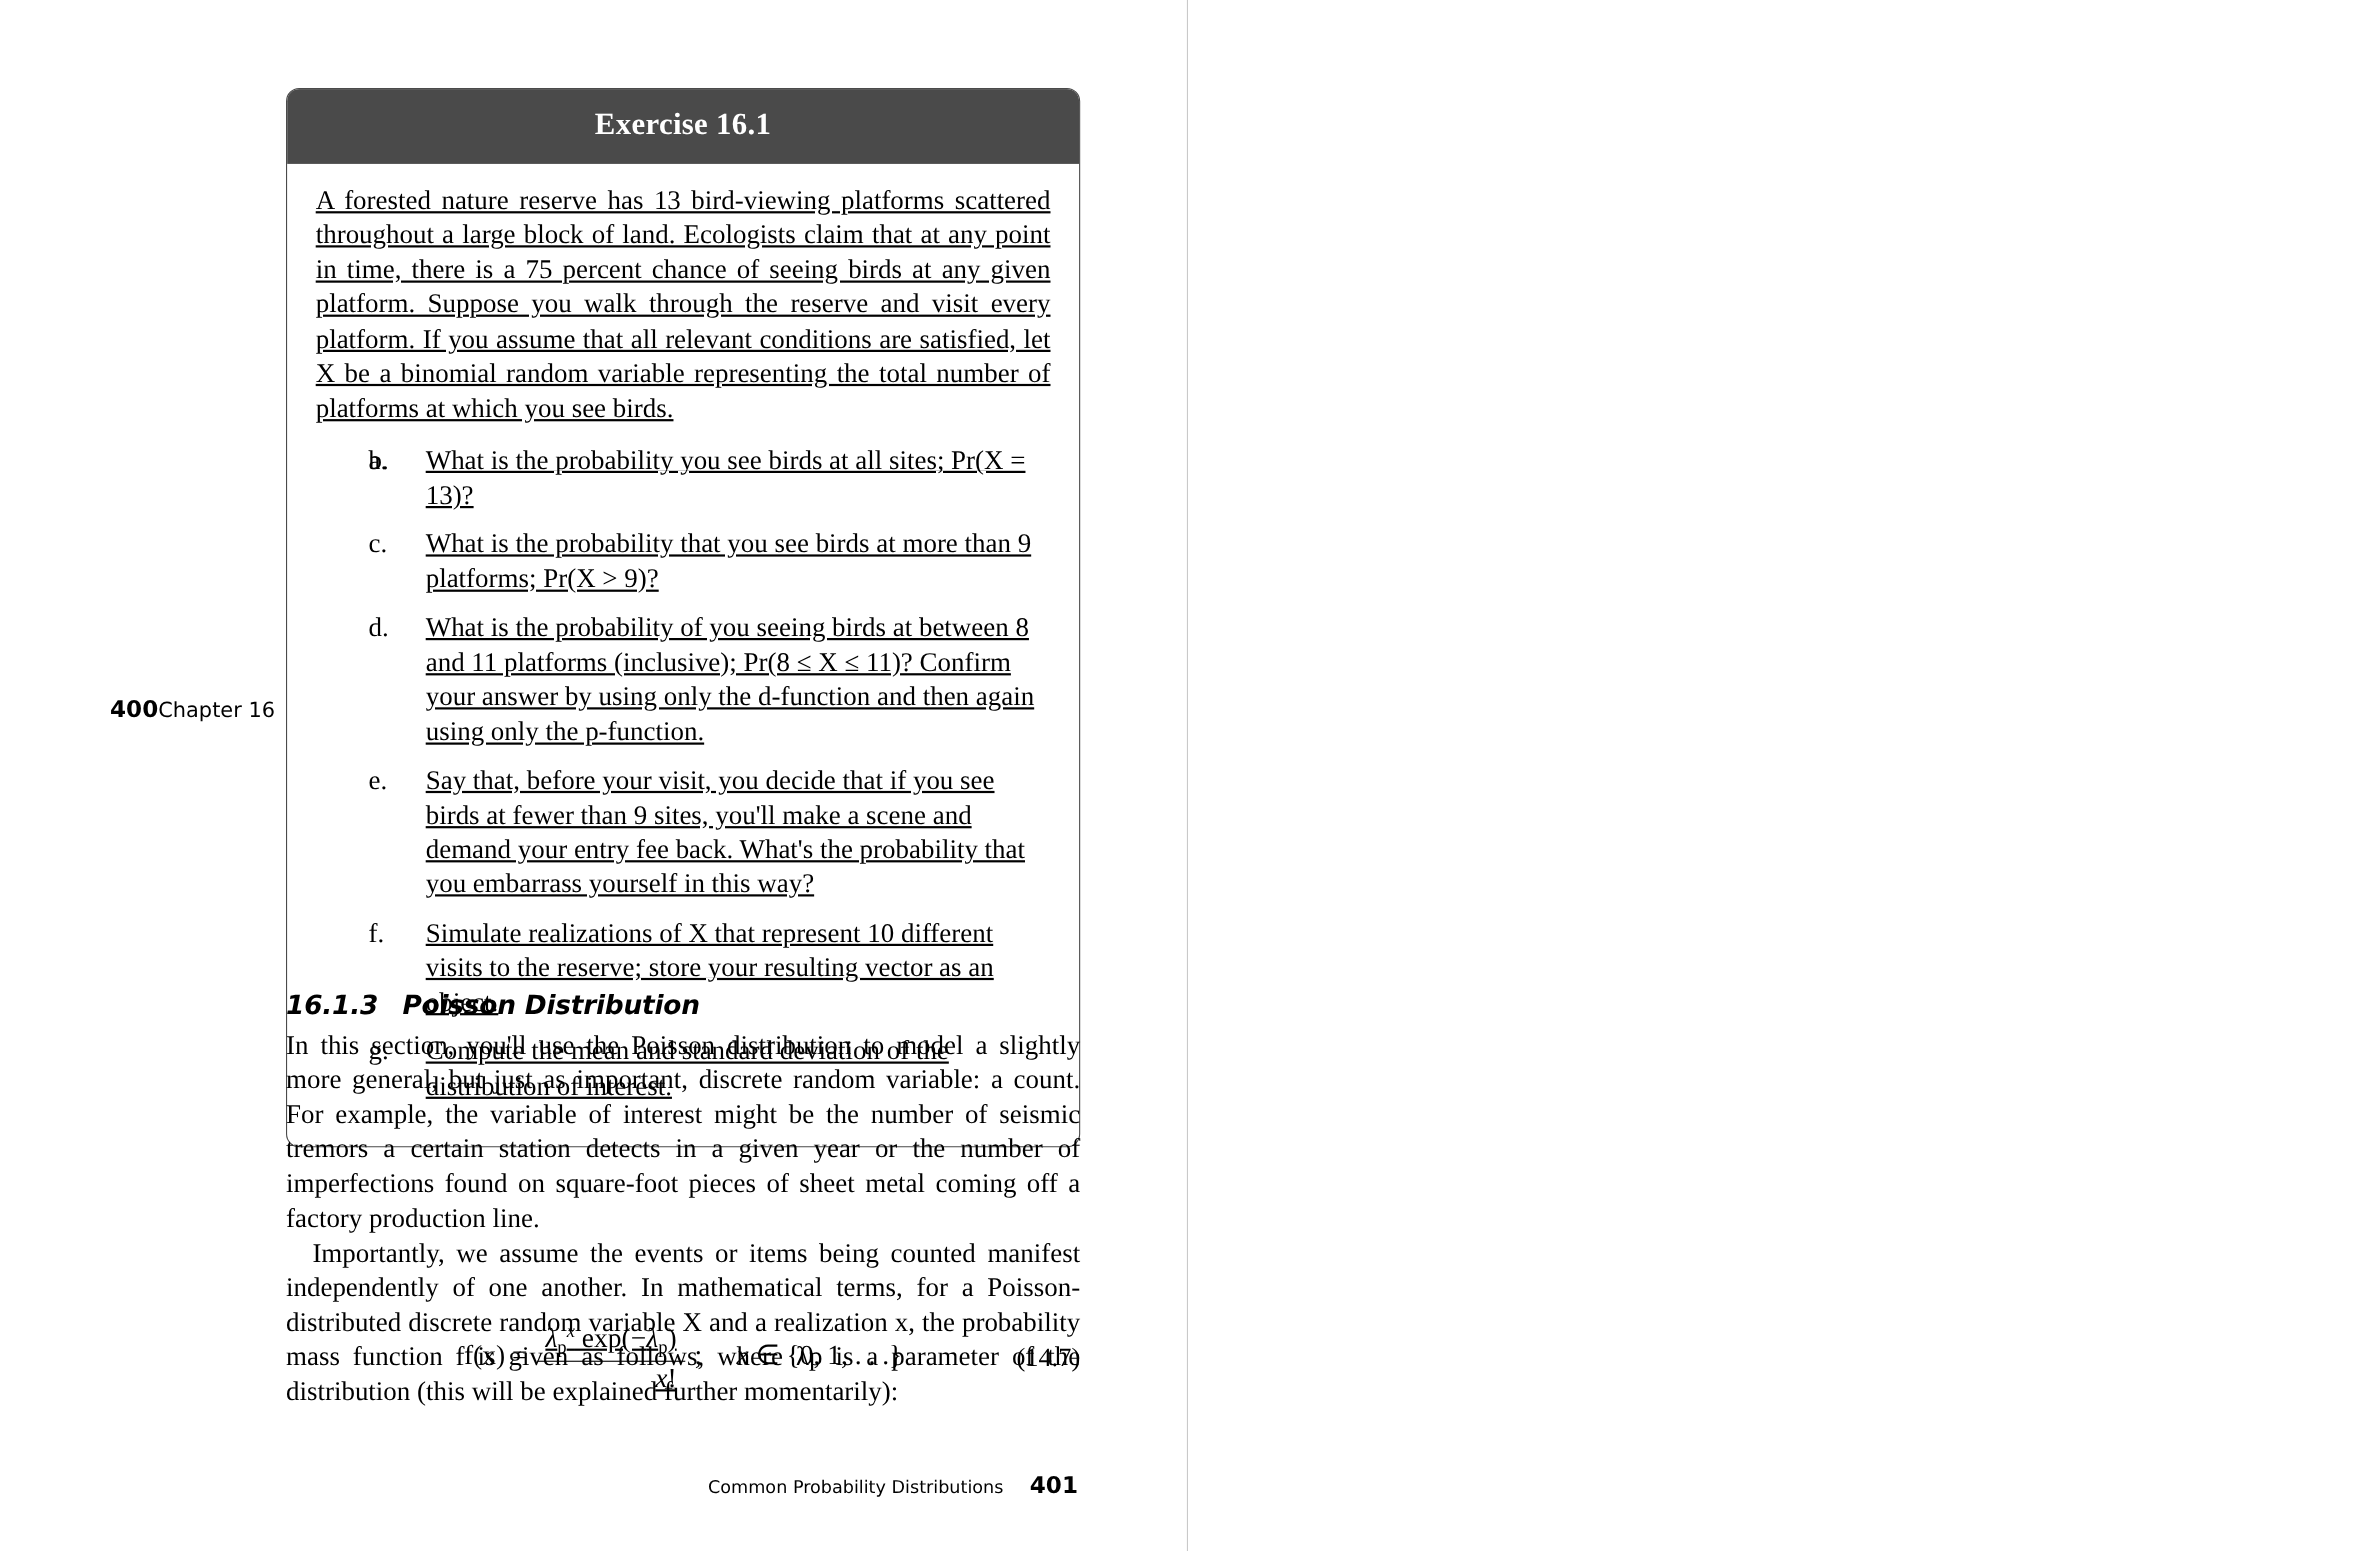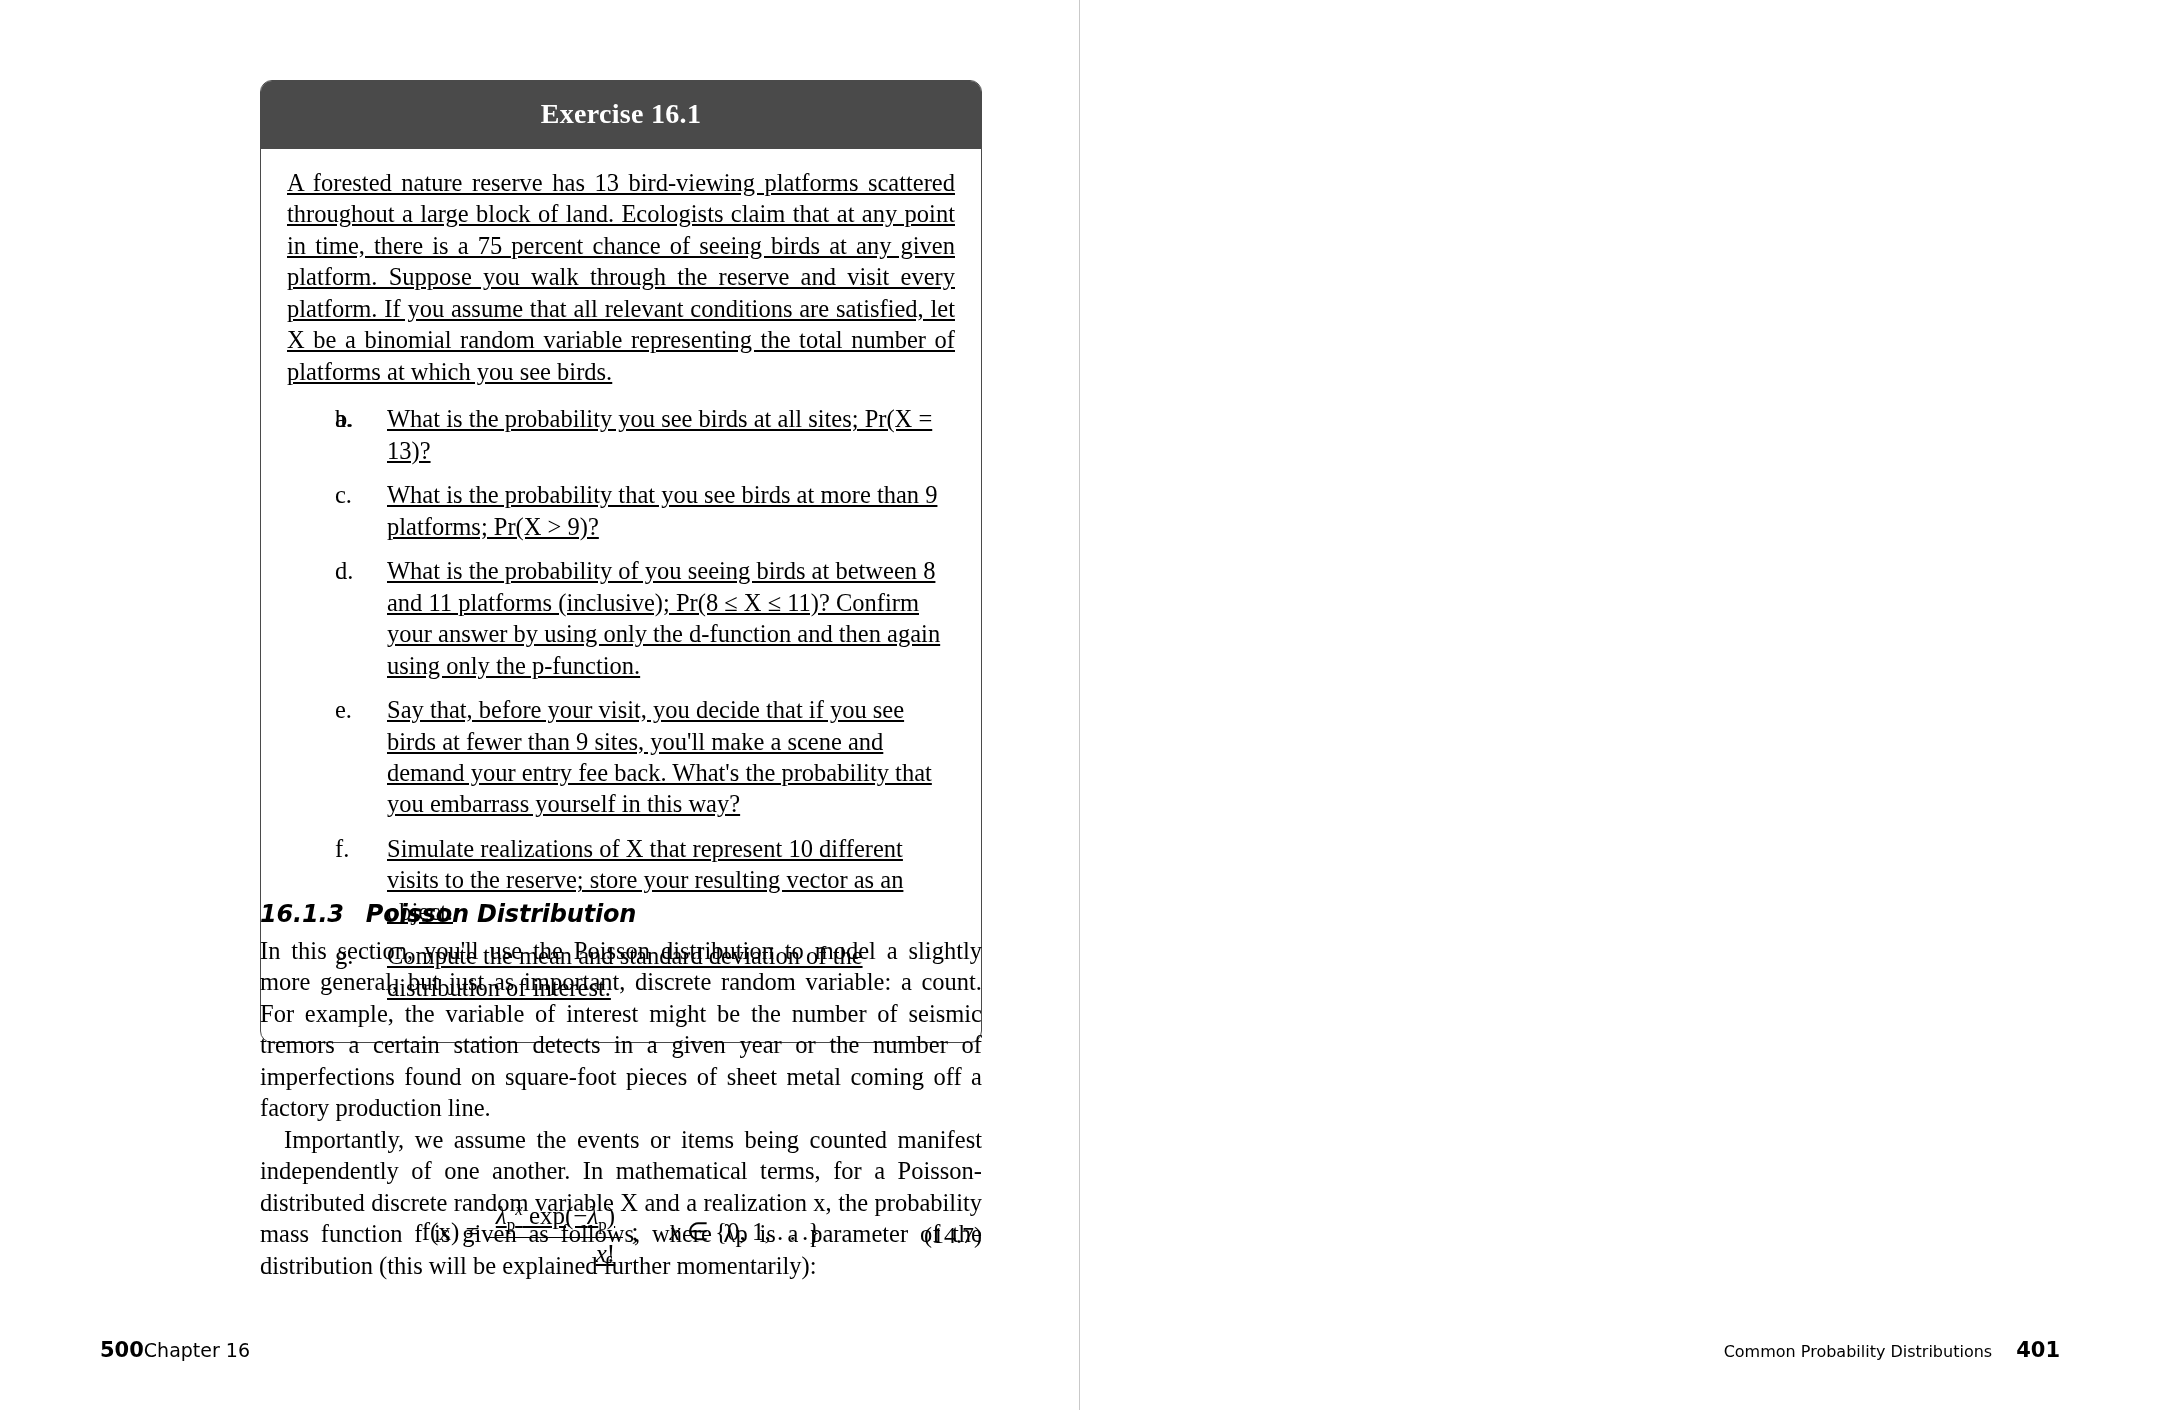--- a/index.html
+++ b/index.html
@@ -5,21 +5,21 @@
   * { box-sizing: border-box; }
   html, body { margin:0; padding:0; }
   body {
     width:2160px; height:1410px;
     background:#ffffff;
     font-family:"Liberation Serif", serif;
     color:#000;
     overflow:hidden;
     position:relative;
   }
-  .spread { position:absolute; inset:0; display:flex; }
+  .spread { position:absolute; inset:0; display:flex;flex-direction:column; }
   .page { position:relative; height:1410px; }
   .page-left  { width:1080px; }
   .page-right { width:1080px; }
   .gutter {
     position:absolute; left:1079px; top:0; width:1px; height:1410px;
     background:#c9c9c9;
   }
 
   
   .exercise-box {
@@ -167,21 +167,21 @@
           <span class="den-part"><i>x</i>!</span>
         </span>
         <span>;</span>
         &nbsp;&nbsp;&nbsp;
         <span><i>x</i> ∈ {0, 1, . . .}</span>
         <span class="eq-num">(14.7)</span>
       </div>
     </div>
 
     <div class="folio folio-left">
-      <span class="num">500</span><span class="label">Chapter 16</span>
+      <span class="num">400</span><span class="label">Chapter 16</span>
     </div>
   </div>
 
   <div class="gutter"></div>
 
   <div class="page page-right">
 
     <div class="folio folio-right">
       <span class="label">Common Probability Distributions</span><span class="num">401</span>
     </div>

